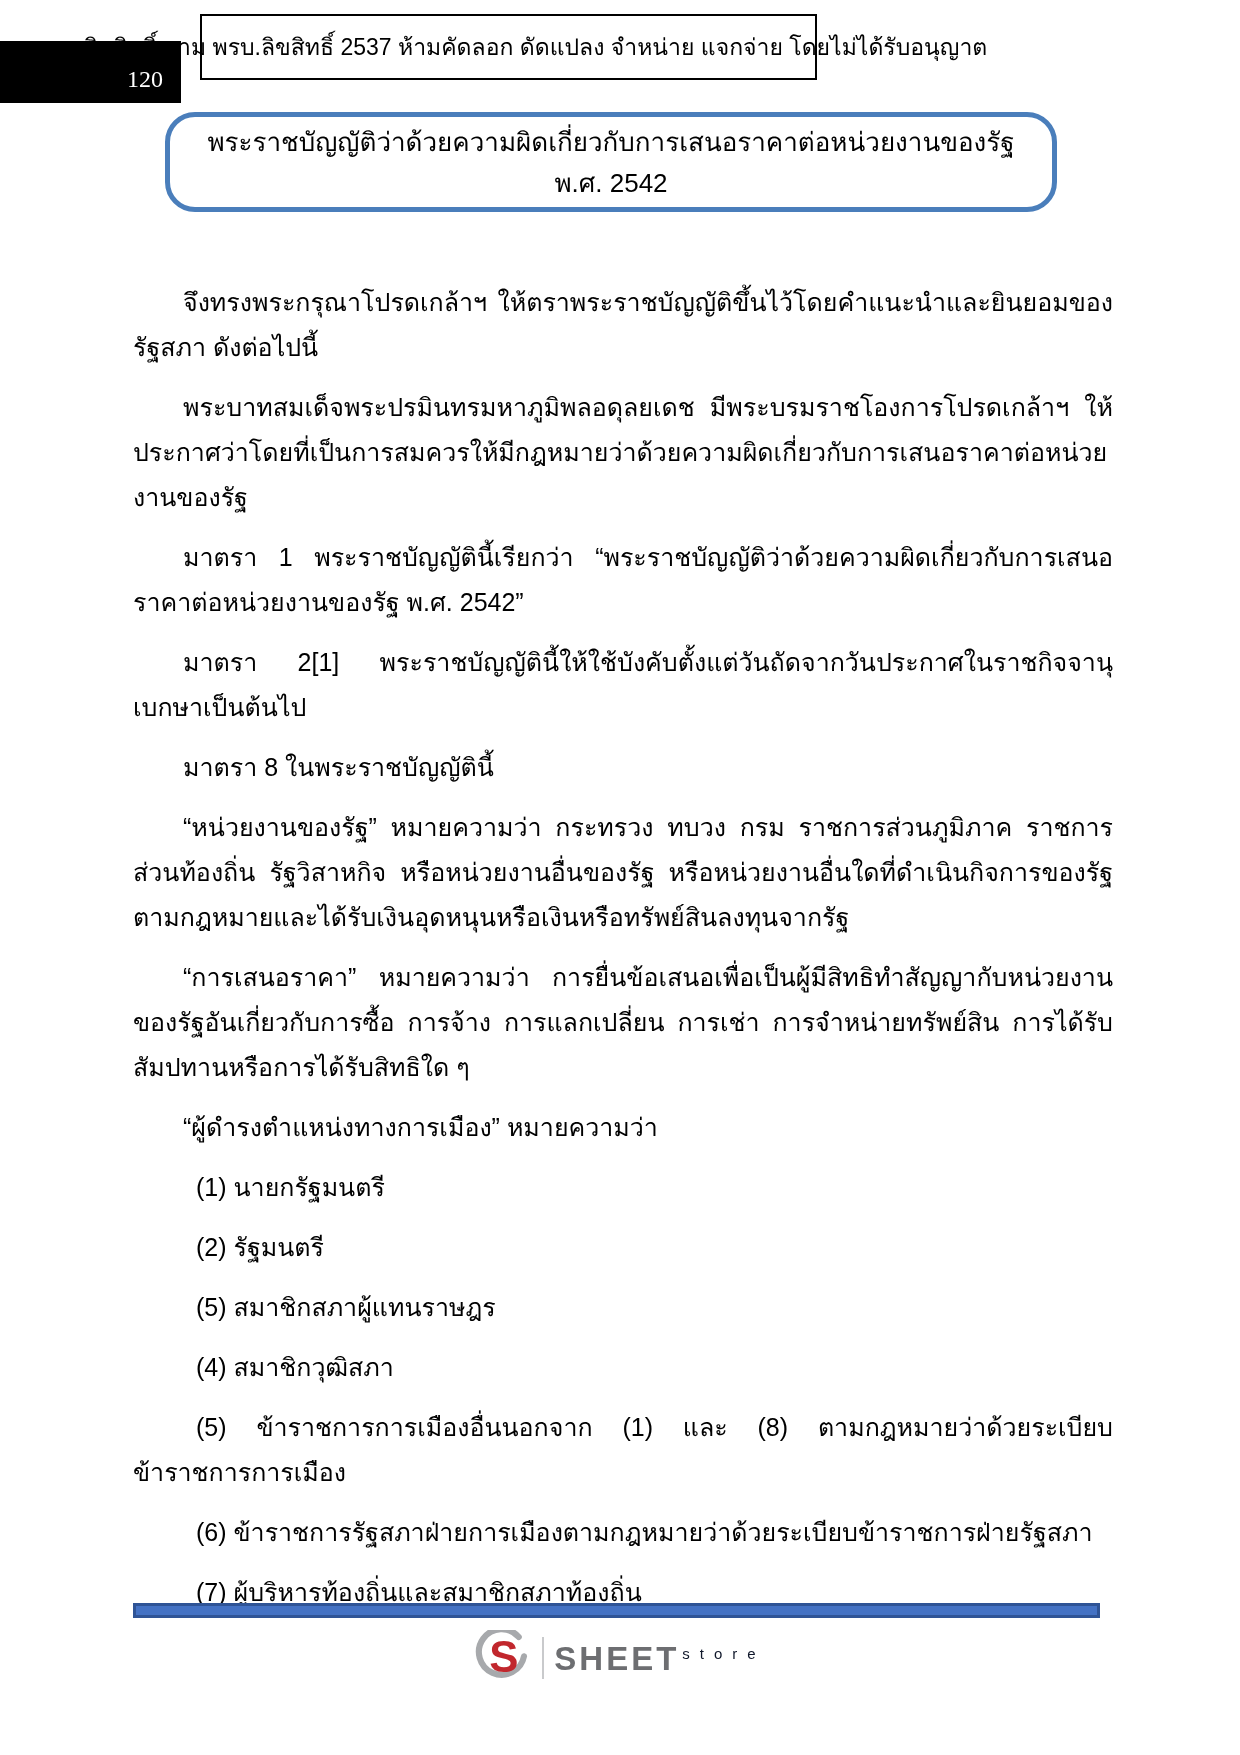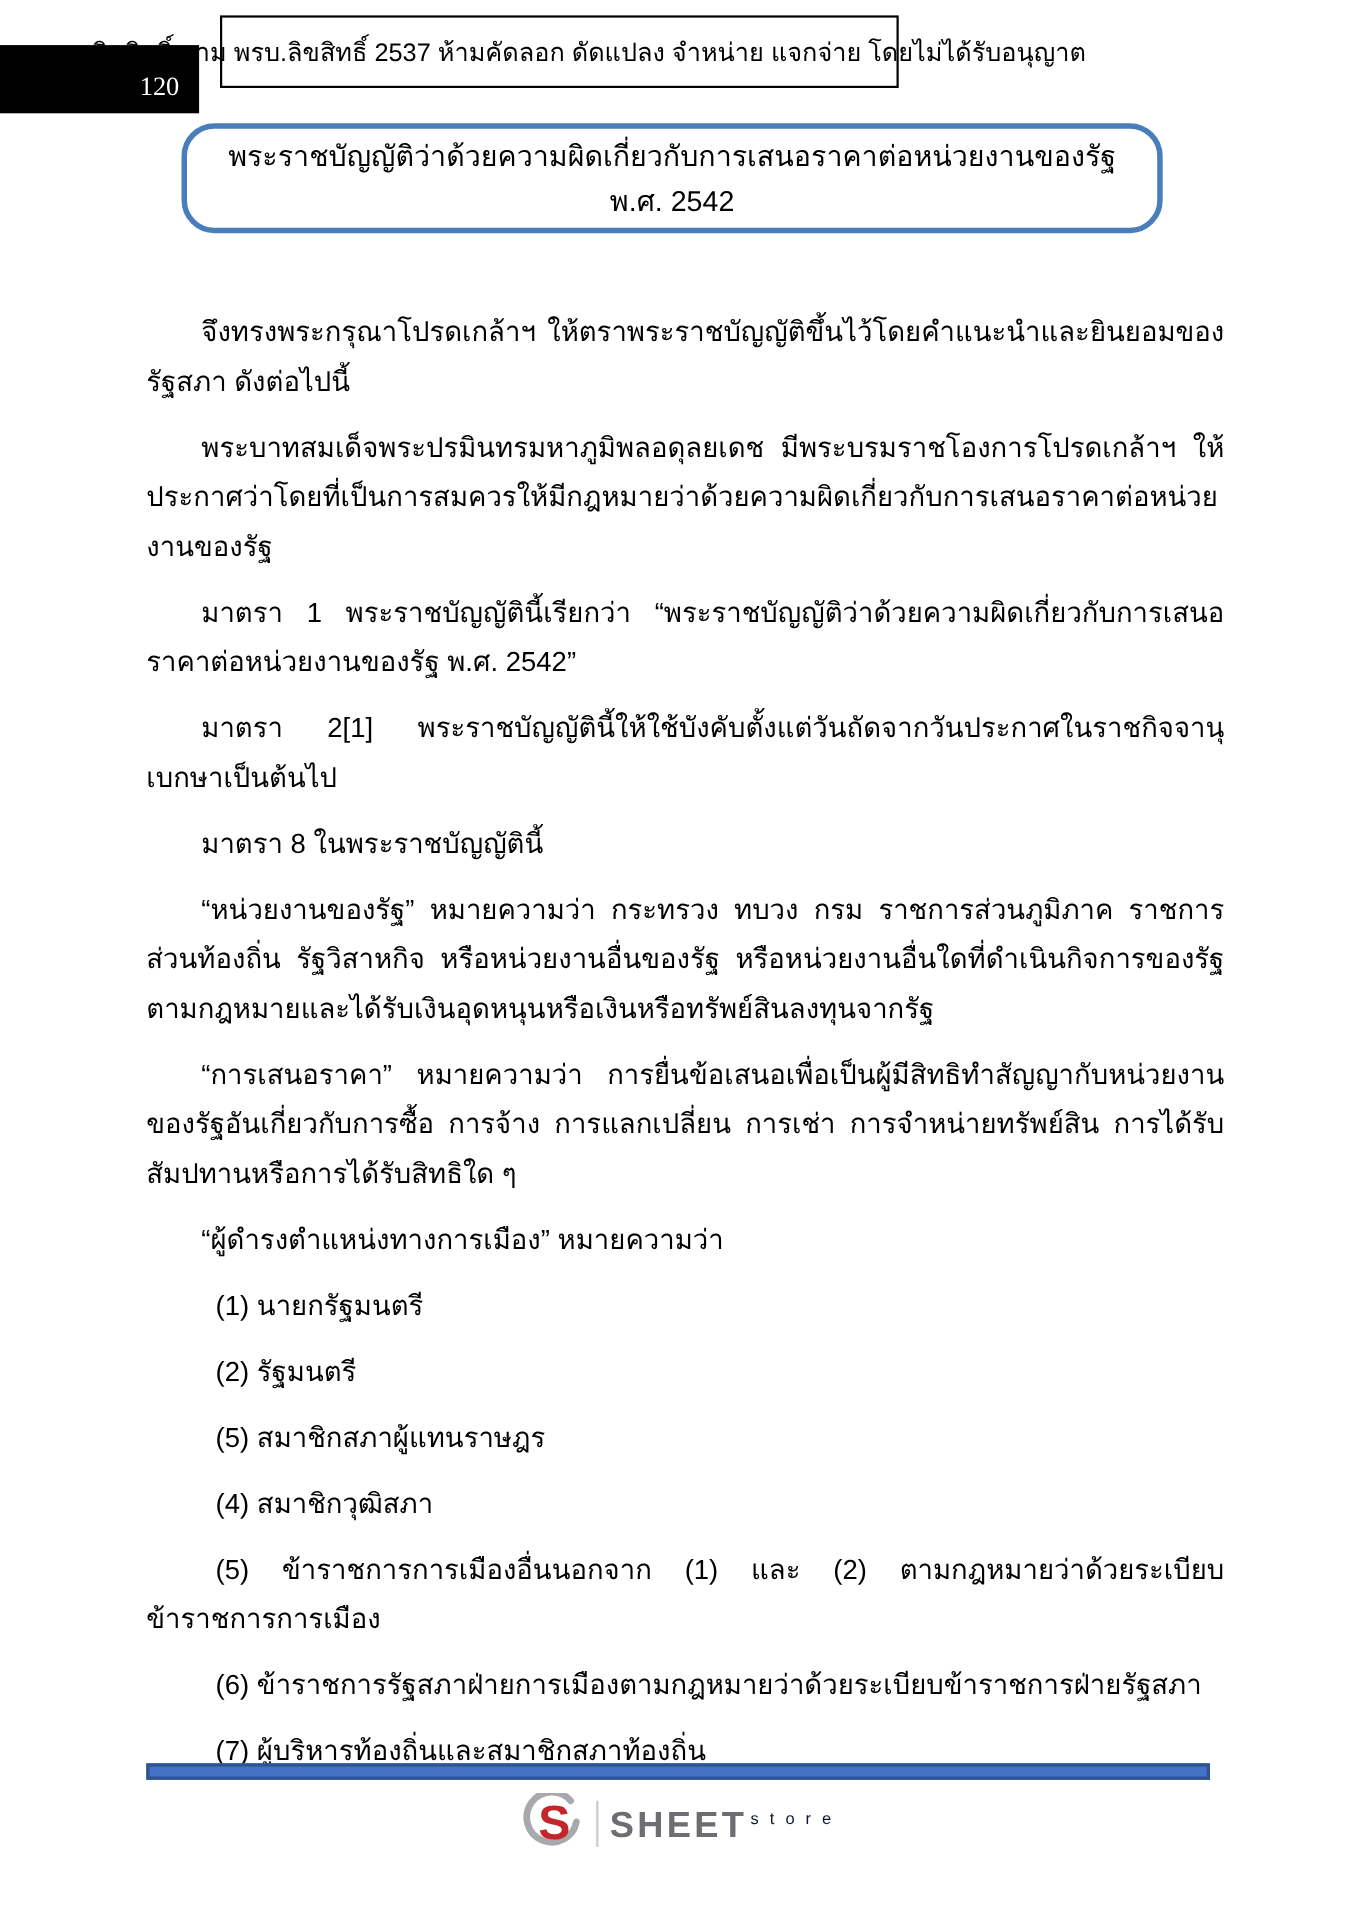--- a/index.html
+++ b/index.html
@@ -89,21 +89,21 @@
   <p class="para">มาตรา 1  พระราชบัญญัตินี้เรียกว่า “พระราชบัญญัติว่าด้วยความผิดเกี่ยวกับการเสนอราคาต่อหน่วยงานของรัฐ พ.ศ. 2542”</p>
   <p class="para">มาตรา 2[1]  พระราชบัญญัตินี้ให้ใช้บังคับตั้งแต่วันถัดจากวันประกาศในราชกิจจานุเบกษาเป็นต้นไป</p>
   <p class="para">มาตรา 8  ในพระราชบัญญัตินี้</p>
   <p class="para">“หน่วยงานของรัฐ” หมายความว่า กระทรวง ทบวง กรม ราชการส่วนภูมิภาค ราชการส่วนท้องถิ่น รัฐวิสาหกิจ หรือหน่วยงานอื่นของรัฐ หรือหน่วยงานอื่นใดที่ดำเนินกิจการของรัฐตามกฎหมายและได้รับเงินอุดหนุนหรือเงินหรือทรัพย์สินลงทุนจากรัฐ</p>
   <p class="para">“การเสนอราคา” หมายความว่า การยื่นข้อเสนอเพื่อเป็นผู้มีสิทธิทำสัญญากับหน่วยงานของรัฐอันเกี่ยวกับการซื้อ การจ้าง การแลกเปลี่ยน การเช่า การจำหน่ายทรัพย์สิน การได้รับสัมปทานหรือการได้รับสิทธิใด ๆ</p>
   <p class="para">“ผู้ดำรงตำแหน่งทางการเมือง” หมายความว่า</p>
   <p class="para list">(1) นายกรัฐมนตรี</p>
   <p class="para list">(2) รัฐมนตรี</p>
   <p class="para list">(5) สมาชิกสภาผู้แทนราษฎร</p>
   <p class="para list">(4) สมาชิกวุฒิสภา</p>
-  <p class="para list">(5) ข้าราชการการเมืองอื่นนอกจาก (1) และ (2) ตามกฎหมายว่าด้วยระเบียบข้าราชการการเมือง</p>
+  <p class="para list">(5) ข้าราชการการเมืองอื่นนอกจาก (1) และ (8) ตามกฎหมายว่าด้วยระเบียบข้าราชการการเมือง</p>
   <p class="para list">(6) ข้าราชการรัฐสภาฝ่ายการเมืองตามกฎหมายว่าด้วยระเบียบข้าราชการฝ่ายรัฐสภา</p>
   <p class="para list">(7) ผู้บริหารท้องถิ่นและสมาชิกสภาท้องถิ่น</p>
 </div>
 
 <div class="footer-bar"></div>
 
 <div class="footer-logo">
   <div class="logo-inner">
     <svg class="logo-icon" viewBox="0 0 64 64">
       <path d="M50 8 A26 26 0 1 0 56 30" stroke="#A7A9AC" stroke-width="7" fill="none" stroke-linecap="round"></path>

